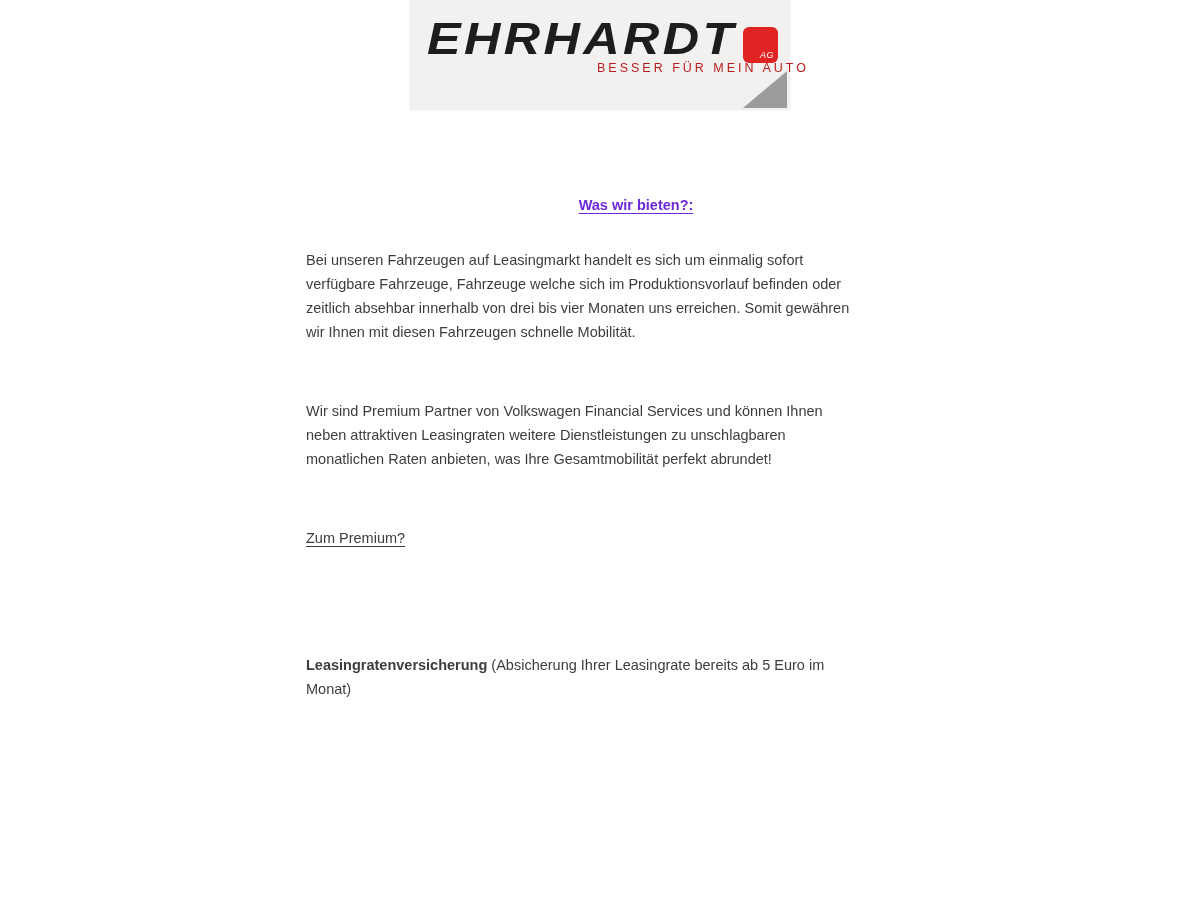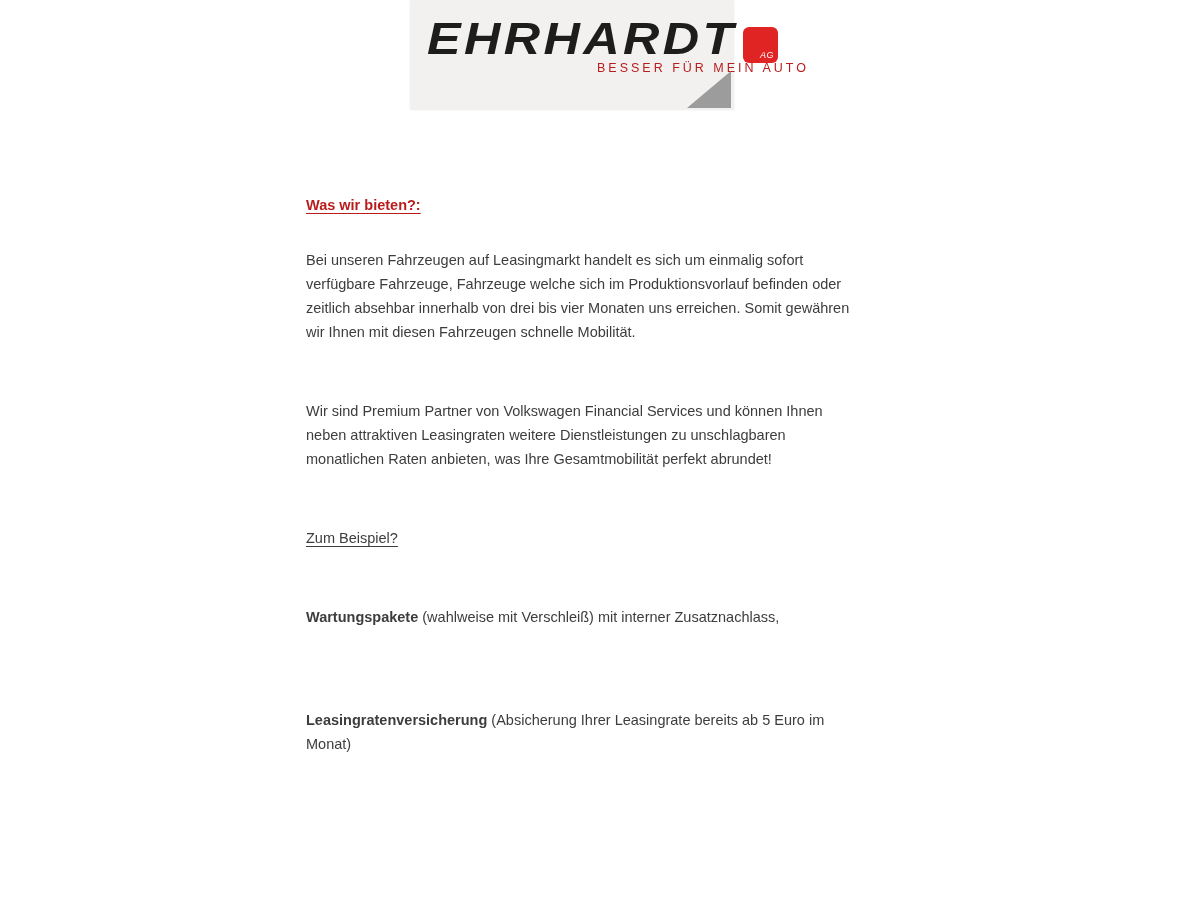--- a/index.html
+++ b/index.html
@@ -8,21 +8,21 @@
     position: relative;
     width: 1200px; height: 900px;
     background: #ffffff;
     font-family: "Liberation Sans", "DejaVu Sans", sans-serif;
     overflow: hidden;
   }
 
   
   .logo-plate {
     position: absolute;
-    left: 410px; top: 0; width: 324px; height: 110px;
+    left: 410px; top: 0; width: 380px; height: 110px;
     background: #f3f1f0;
     box-shadow: 0 0 2px rgba(0,0,0,0.08);
     padding-left: 8px;
   }
   .brand-word {
     position: absolute; left: 17px; top: 13px;
     font-size: 45px; font-weight: bold; font-style: italic;
     letter-spacing: 3px; color: #1d1d1b;
     transform: scaleX(1.12); transform-origin: left top;
     white-space: nowrap;
@@ -61,26 +61,26 @@
   
   .doc {
     position: absolute;
     left: 306px; top: 145px; width: 660px;
     color: #3d3d3d;
     font-size: 14.5px; line-height: 24px;
     white-space: pre-line;
   }
   .doc > * { margin: 0 0 7px 0; }
   .h-red {
-    color: #b91c1c;
+    color: #6d28d9;
     font-weight: bold;
     text-decoration: underline;
     text-underline-offset: 3px;
     text-decoration-thickness: 1px;
-    font-size: 14.5px; line-height: 24px;
+    font-size: 14.5px; line-height: 24px; text-align: center;
   }
   .sub-u {
     text-decoration: underline;
     text-underline-offset: 3px;
     text-decoration-thickness: 1px;
   }
   .lead-bold { font-weight: bold; }
 </style>
 </head>
 <body>
@@ -105,23 +105,22 @@
   <div class="h-red">Was wir bieten?:</div>
   <p>Bei unseren Fahrzeugen auf Leasingmarkt handelt es sich um einmalig sofort
 verfügbare Fahrzeuge, Fahrzeuge welche sich im Produktionsvorlauf befinden oder
 zeitlich absehbar innerhalb von drei bis vier Monaten uns erreichen. Somit gewähren
 wir Ihnen mit diesen Fahrzeugen schnelle Mobilität.</p>
 
   <p>Wir sind Premium Partner von Volkswagen Financial Services und können Ihnen
 neben attraktiven Leasingraten weitere Dienstleistungen zu unschlagbaren
 monatlichen Raten anbieten, was Ihre Gesamtmobilität perfekt abrundet!</p>
 
-  <div class="sub-u">Zum Beispiel?</div>
+  <div class="sub-u">Zum Premium?</div>
 
-  <p><span class="lead-bold">Wartungspakete</span><span> (wahlweise mit Verschleiß) mit interner Zusatznachlass,</span></p>
 
 
   <p><span class="lead-bold">Leasingratenversicherung</span><span> (Absicherung Ihrer Leasingrate bereits ab 5 Euro im
 Monat)</span></p>
 
   
 
   
   
 

